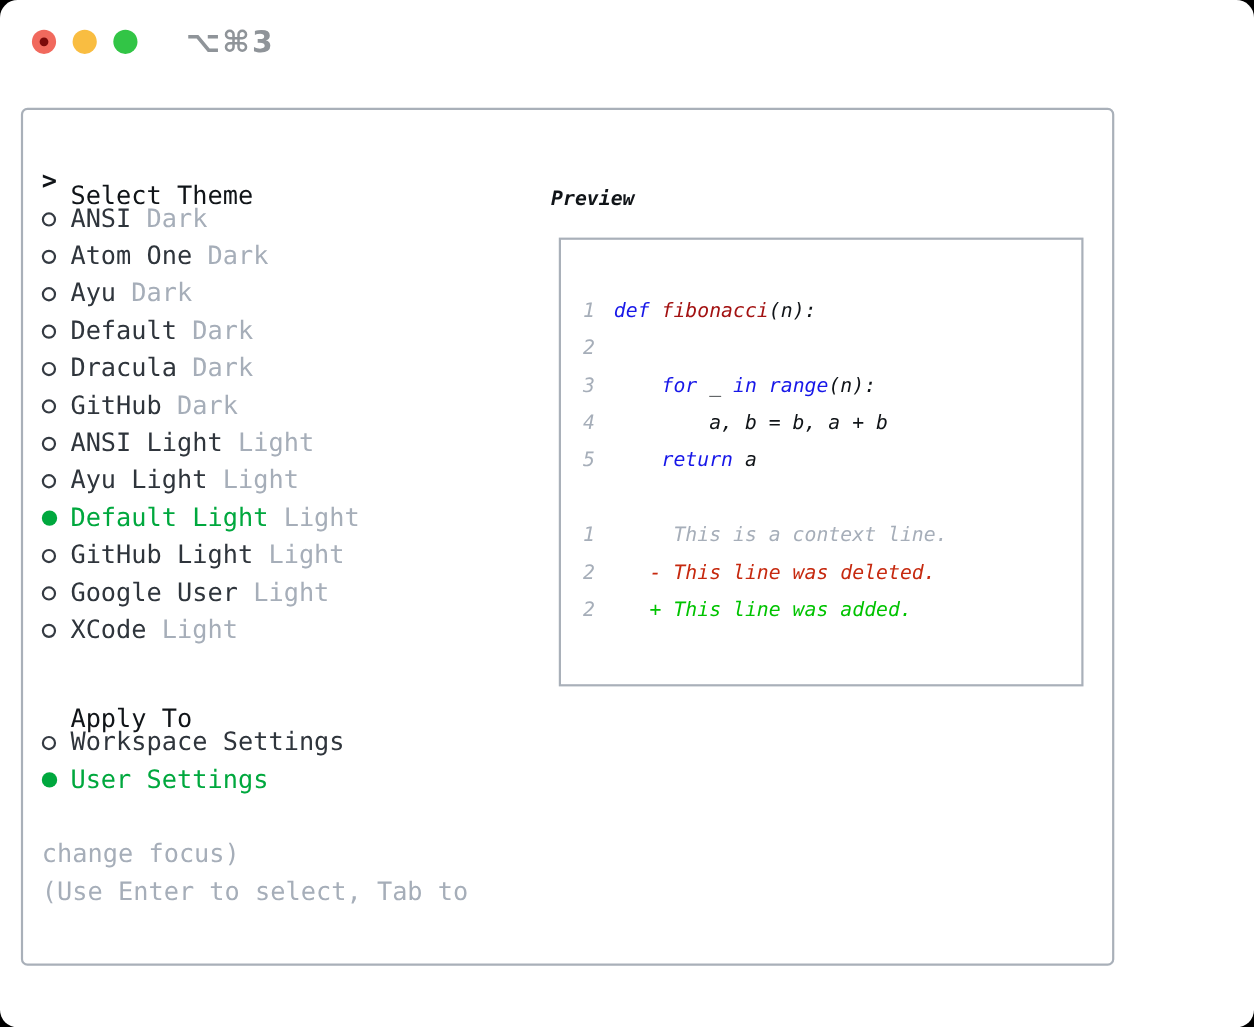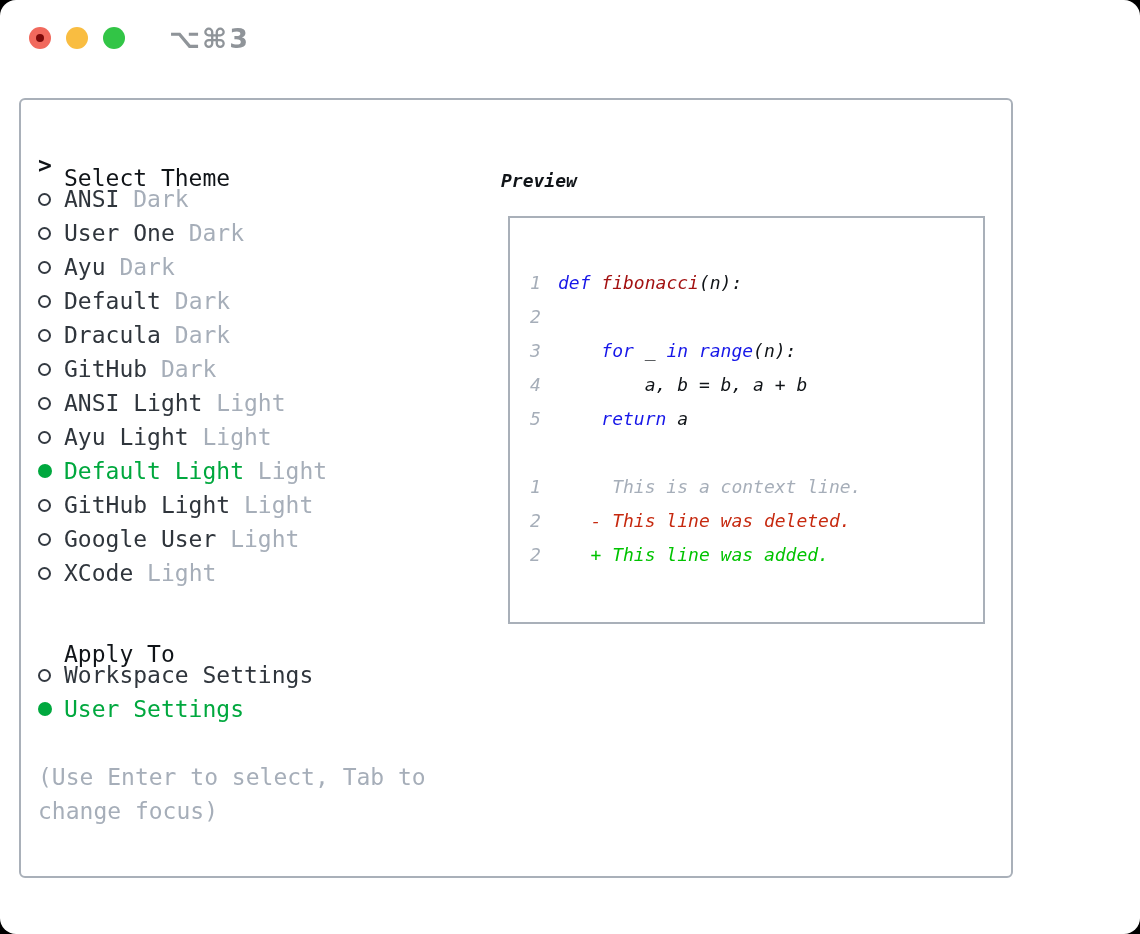--- a/index.html
+++ b/index.html
@@ -81,21 +81,21 @@
   <div class="panel">
 
     <div class="left-col">
       <div class="row">
         <span class="cursor">&gt;</span>
         <span class="heading">Select Theme</span>
       </div>
 
       <div id="theme-list">
           <div class="row"><span class="marker"><span class="circle"></span></span><span class="item-name">ANSI</span><span class="item-tag">Dark</span></div>
-          <div class="row"><span class="marker"><span class="circle"></span></span><span class="item-name">User One</span><span class="item-tag">Dark</span></div>
+          <div class="row"><span class="marker"><span class="circle"></span></span><span class="item-name">Atom One</span><span class="item-tag">Dark</span></div>
           <div class="row"><span class="marker"><span class="circle"></span></span><span class="item-name">Ayu</span><span class="item-tag">Dark</span></div>
           <div class="row"><span class="marker"><span class="circle"></span></span><span class="item-name">Default</span><span class="item-tag">Dark</span></div>
           <div class="row"><span class="marker"><span class="circle"></span></span><span class="item-name">Dracula</span><span class="item-tag">Dark</span></div>
           <div class="row"><span class="marker"><span class="circle"></span></span><span class="item-name">GitHub</span><span class="item-tag">Dark</span></div>
           <div class="row"><span class="marker"><span class="circle"></span></span><span class="item-name">ANSI Light</span><span class="item-tag">Light</span></div>
           <div class="row"><span class="marker"><span class="circle"></span></span><span class="item-name">Ayu Light</span><span class="item-tag">Light</span></div>
           <div class="row"><span class="marker"><span class="circle selected"></span></span><span class="item-name selected">Default Light</span><span class="item-tag">Light</span></div>
           <div class="row"><span class="marker"><span class="circle"></span></span><span class="item-name">GitHub Light</span><span class="item-tag">Light</span></div>
           <div class="row"><span class="marker"><span class="circle"></span></span><span class="item-name">Google User</span><span class="item-tag">Light</span></div>
           <div class="row"><span class="marker"><span class="circle"></span></span><span class="item-name">XCode</span><span class="item-tag">Light</span></div>
@@ -108,22 +108,22 @@
         <span class="heading">Apply To</span>
       </div>
 
       <div id="apply-list">
           <div class="row"><span class="marker"><span class="circle"></span></span><span class="item-name">Workspace Settings</span></div>
           <div class="row"><span class="marker"><span class="circle selected"></span></span><span class="item-name selected">User Settings</span></div>
         </div>
 
       <div class="row spacer"></div>
 
+      <div class="hint-line">change focus)</div>
       <div class="hint-line">(Use Enter to select, Tab to</div>
-      <div class="hint-line">change focus)</div>
     </div>
 
     <div class="right-col">
       <div class="preview-heading">Preview</div>
       <div class="preview-box" id="preview-box">
           <div class="code-line"><span class="num">1</span><span class="tok-keyword">def </span><span class="tok-function">fibonacci</span><span class="tok-code">(n):</span></div>
           <div class="code-line"><span class="num">2</span></div>
           <div class="code-line"><span class="num">3</span><span class="tok-code">    </span><span class="tok-keyword">for</span><span class="tok-code"> _ </span><span class="tok-keyword">in</span><span class="tok-code"> </span><span class="tok-keyword">range</span><span class="tok-code">(n):</span></div>
           <div class="code-line"><span class="num">4</span><span class="tok-code">        a, b = b, a + b</span></div>
           <div class="code-line"><span class="num">5</span><span class="tok-code">    </span><span class="tok-keyword">return</span><span class="tok-code"> a</span></div>

